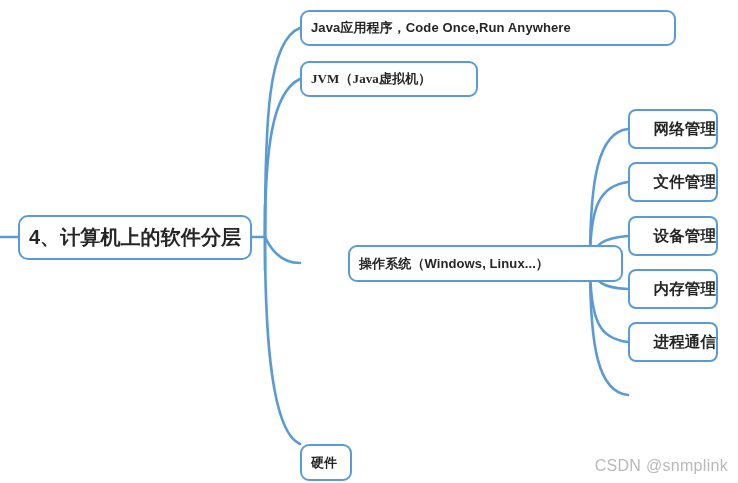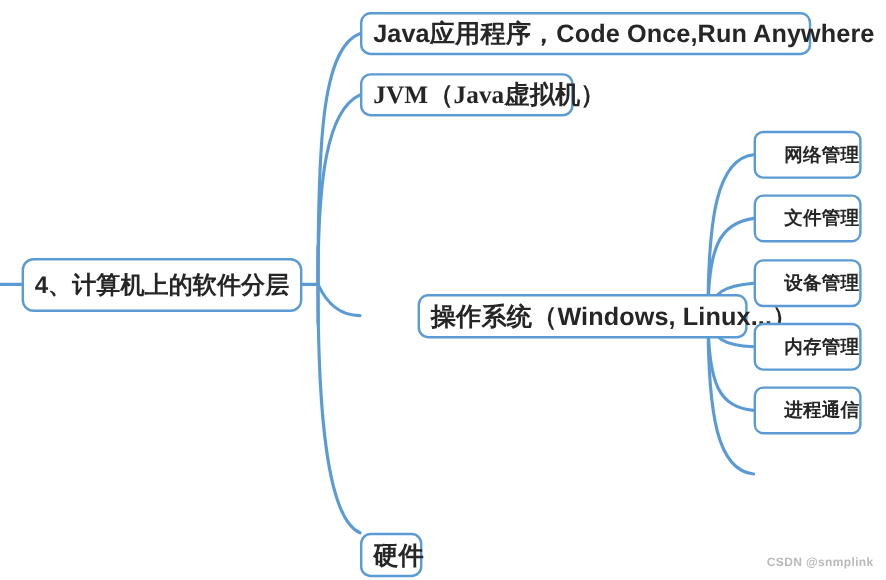--- a/index.html
+++ b/index.html
@@ -44,21 +44,21 @@
     left: 18px;
     top: 215px;
     width: 234px;
     height: 45px;
     border-radius: 10px;
     font-size: 20px;
     justify-content: center;
   }
   .root .label { text-align: center; }
   .lvl1 {
-    font-size: 21px;
+    font-size: 13px;
     padding-left: 9px;
   }
   .n-java {
     left: 300px;
     top: 10px;
     width: 376px;
     height: 36px;
   }
   .n-jvm {
     left: 300px;
@@ -86,23 +86,23 @@
     height: 40px;
     font-size: 15.5px;
     justify-content: center;
     border-radius: 8px;
   }
   .leaf .label { text-align: right; }
   .watermark {
     position: absolute;
     right: 10px;
     bottom: 8px;
-    font-size: 10px;
+    font-size: 16px;
     color: #b9b9b9;
-    font-weight: bold;
+    font-weight: normal;
     letter-spacing: 0.3px;
   }
 </style>
 </head>
 <body>
 
 <div id="canvas">
 
   <svg id="edges" viewBox="0 0 738 483" width="738" height="483">
     <g fill="none" stroke="#5b9bd5" stroke-width="2.6" stroke-linecap="round">

